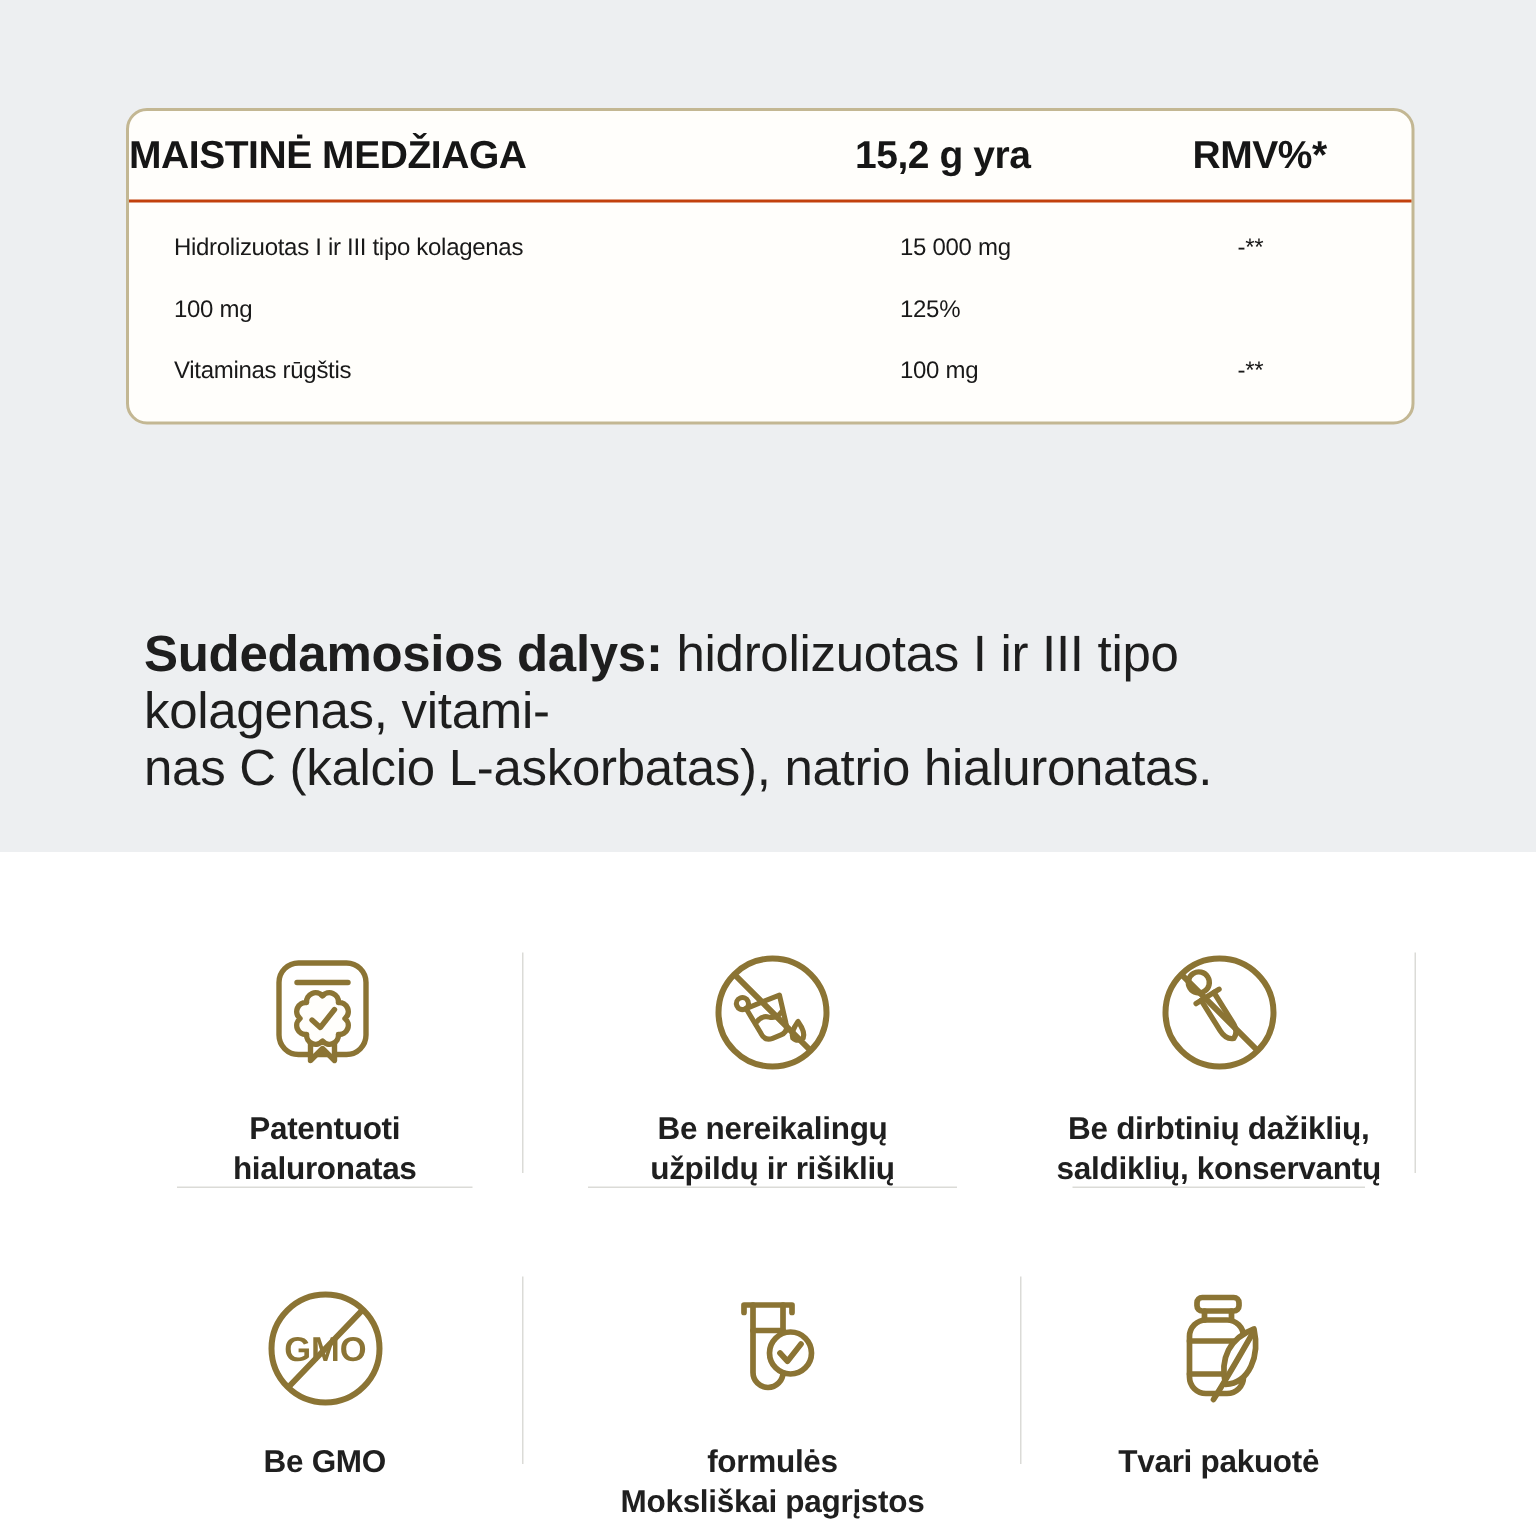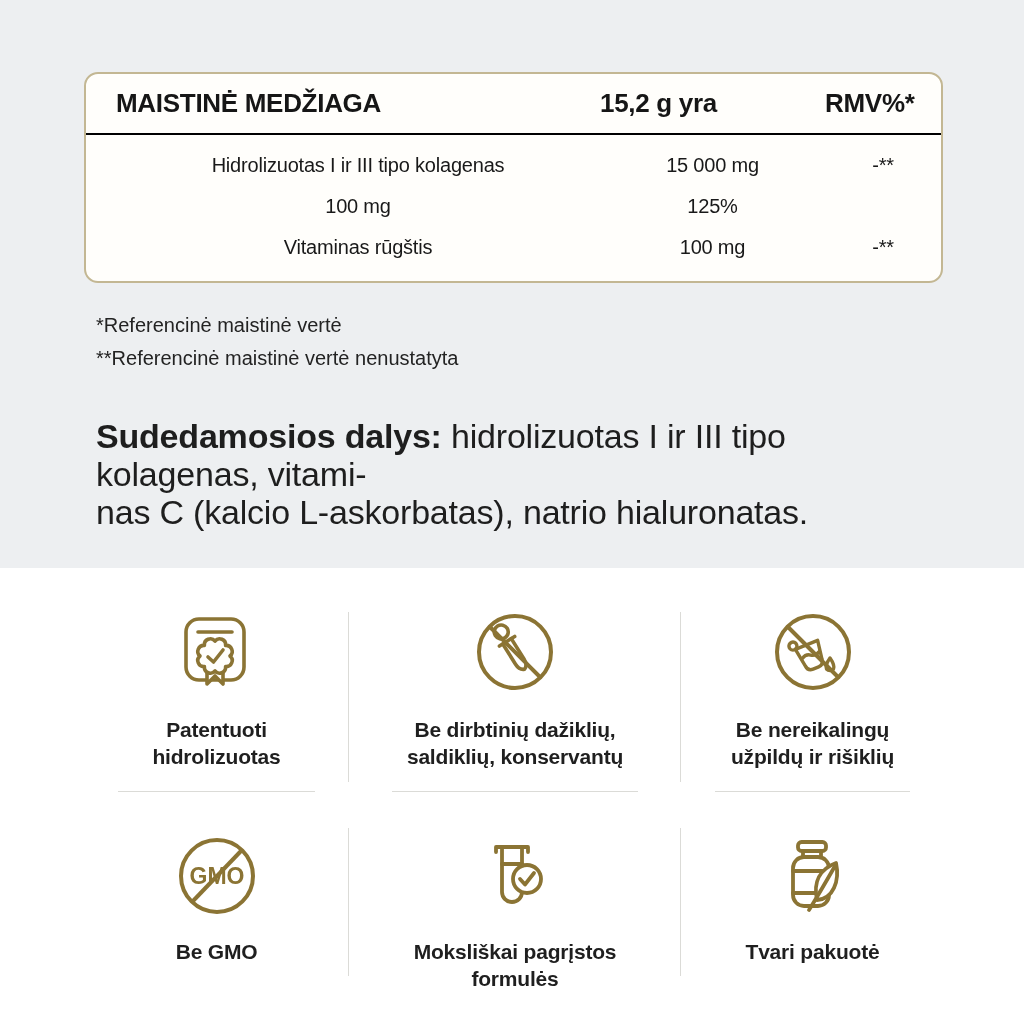--- a/index.html
+++ b/index.html
@@ -6,40 +6,40 @@
   body { width:1024px; height:1024px; font-family:"Liberation Sans", sans-serif; background:#ffffff; }
   .canvas { position:relative; width:1024px; height:1024px; overflow:hidden; background:#ffffff; }
 
   
   .top-section { position:absolute; left:0; top:0; width:1024px; height:568px; background:#edeff1; }
 
   
   .nutri-card { position:absolute; left:84px; top:72px; width:859px; height:211px;
     box-sizing:border-box; background:#fffefb; border:2px solid #c3b793; border-radius:14px; }
   .nutri-header { display:grid; grid-template-columns:484px 225px auto; align-items:center;
-    height:61px; padding-left:30px; border-bottom:2px solid #000000; box-sizing:border-box; }
+    height:61px; border-bottom:2px solid #c2410c; box-sizing:border-box; }
   .nutri-header .h { font-size:26px; font-weight:700; color:#161616; letter-spacing:-0.3px; }
   .nutri-body { padding-top:10px; }
   .nutri-row { display:grid; grid-template-columns:484px 225px auto; align-items:center;
     height:41px; padding-left:30px; }
-  .nutri-row .c { font-size:20px; color:#191919; letter-spacing:-0.2px;text-align:center; }
+  .nutri-row .c { font-size:16px; color:#191919; letter-spacing:-0.2px; }
 
   
   .footnotes { position:absolute; left:96px; top:309px; font-size:20px; line-height:33px; color:#232323; }
 
   
   .ingredients { position:absolute; left:96px; top:417px; width:850px;
     font-size:34px; line-height:38px; color:#1e1e1e; letter-spacing:-0.2px; }
   .ingredients b { font-weight:700; }
 
   
   .features { position:absolute; left:84px; top:568px; width:860px; height:456px;
     background:#ffffff; display:grid; grid-template-columns:265px 332px 1fr;
     grid-template-rows:224px 232px; }
-  .cell { position:relative; display:flex; flex-direction:column; align-items:center; box-sizing:border-box; }
+  .cell { position:relative; display:flex; flex-direction:column; align-items:center; box-sizing:border-box;margin-top:23px; }
   .cell.r1 { padding-top:44px; }
   .cell.r2 { padding-top:44px; }
   .cell.vdiv::after { content:""; position:absolute; right:0; width:1px; background:#dbdbd7; }
   .cell.r1.vdiv::after { top:44px; bottom:10px; }
   .cell.r2.vdiv::after { top:36px; bottom:48px; }
   .cell.hdiv::before { content:""; position:absolute; bottom:0; left:13%; right:13%; height:1px; background:#dbdbd7; }
   .feat-icon { width:80px; height:80px; flex:0 0 auto; }
   .feat-label { margin-top:24px; text-align:center; font-size:21px; font-weight:700;
     line-height:27px; color:#1f1f1f; letter-spacing:-0.2px; }
   .cell.r2 .feat-label { margin-top:22px; }
@@ -68,24 +68,20 @@
           <div class="c">125%</div>
         </div>
         <div class="nutri-row">
           <div class="c">Vitaminas rūgštis</div>
           <div class="c">100 mg</div>
           <div class="c">-**</div>
         </div>
       </div>
     </div>
 
-    <div class="footnotes">
-      <div>*Referencinė maistinė vertė</div>
-      <div>**Referencinė maistinė vertė nenustatyta</div>
-    </div>
 
     <div class="ingredients">
       <div><b>Sudedamosios dalys:</b><span> hidrolizuotas I ir III tipo kolagenas, vitami-</span></div>
       <div>nas C (kalcio L-askorbatas), natrio hialuronatas.</div>
     </div>
   </div>
 
   <div class="features">
 
     <div class="cell r1 vdiv hdiv">
@@ -93,58 +89,58 @@
         <g fill="none" stroke="#8b7434" stroke-width="3.6" stroke-linecap="round" stroke-linejoin="round">
           <rect x="9" y="7" width="58" height="61" rx="13"></rect>
           <line x1="21" y1="20" x2="55" y2="20"></line>
           <path d="M30,52 L30,72 L38,64 L46,72 L46,52 Z" fill="#fffefb"></path>
           <path d="M53,44 A6 6 0 0 1 48.6,54.6 A6 6 0 0 1 38,59 A6 6 0 0 1 27.4,54.6 A6 6 0 0 1 23,44 A6 6 0 0 1 27.4,33.4 A6 6 0 0 1 38,29 A6 6 0 0 1 48.6,33.4 A6 6 0 0 1 53,44 Z" fill="#fffefb"></path>
           <path d="M31,45 L36.5,50 L46,38"></path>
         </g>
       </svg>
       <div class="feat-label">
         <div>Patentuoti</div>
-        <div>hidrolizuotas</div>
-      </div>
-    </div>
-
-    <div class="cell r1 vdiv hdiv">
-      <svg class="feat-icon" viewBox="0 0 80 80">
-        <g fill="none" stroke="#8b7434" stroke-width="4" stroke-linecap="round" stroke-linejoin="round">
-          <circle cx="40" cy="40" r="36"></circle>
-          <g transform="rotate(-32 40 42)" stroke-width="3.6">
-            <circle cx="40" cy="16" r="7"></circle>
-            <line x1="31" y1="27" x2="49" y2="27"></line>
-            <path d="M35,27 V51 Q35,58 40,60 Q45,58 45,51 V27"></path>
-          </g>
-          <line x1="15" y1="15" x2="65" y2="65"></line>
-        </g>
-      </svg>
-      <div class="feat-label">
-        <div>Be dirbtinių dažiklių,</div>
-        <div>saldiklių, konservantų</div>
+        <div>hialuronatas</div>
       </div>
     </div>
 
     <div class="cell r1 hdiv">
       <svg class="feat-icon" viewBox="0 0 80 80">
         <g fill="none" stroke="#8b7434" stroke-width="4" stroke-linecap="round" stroke-linejoin="round">
           <circle cx="40" cy="40" r="36"></circle>
           <g transform="rotate(-22 38 44)" stroke-width="3.4">
             <circle cx="25" cy="28" r="4"></circle>
             <path d="M26,32 L50,32 L47,51 Q46.5,57 41,57 L35,57 Q29.5,57 29,51 Z"></path>
             <path d="M29,43 Q34,40 38,43 Q42,46 47,43"></path>
           </g>
           <path d="M57,46 Q52,53 53.5,57 A4.8,4.8 0 0 0 60.5,57 Q62,53 57,46 Z" stroke-width="3.4"></path>
           <line x1="15" y1="15" x2="65" y2="65"></line>
         </g>
       </svg>
       <div class="feat-label">
         <div>Be nereikalingų</div>
         <div>užpildų ir rišiklių</div>
+      </div>
+    </div>
+
+    <div class="cell r1 vdiv hdiv">
+      <svg class="feat-icon" viewBox="0 0 80 80">
+        <g fill="none" stroke="#8b7434" stroke-width="4" stroke-linecap="round" stroke-linejoin="round">
+          <circle cx="40" cy="40" r="36"></circle>
+          <g transform="rotate(-32 40 42)" stroke-width="3.6">
+            <circle cx="40" cy="16" r="7"></circle>
+            <line x1="31" y1="27" x2="49" y2="27"></line>
+            <path d="M35,27 V51 Q35,58 40,60 Q45,58 45,51 V27"></path>
+          </g>
+          <line x1="15" y1="15" x2="65" y2="65"></line>
+        </g>
+      </svg>
+      <div class="feat-label">
+        <div>Be dirbtinių dažiklių,</div>
+        <div>saldiklių, konservantų</div>
       </div>
     </div>
 
     <div class="cell r2 vdiv">
       <svg class="feat-icon" viewBox="0 0 80 80">
         <g fill="none" stroke="#8b7434" stroke-width="4" stroke-linecap="round">
           <circle cx="40" cy="40" r="36"></circle>
         </g>
         <text x="40" y="48" text-anchor="middle" font-size="23" font-weight="bold" fill="#8b7434" font-family="Liberation Sans, sans-serif">GMO</text>
         <line x1="64" y1="15" x2="16" y2="65" stroke="#8b7434" stroke-width="4" stroke-linecap="round"></line>
@@ -158,22 +154,22 @@
       <svg class="feat-icon" viewBox="0 0 80 80">
         <g fill="none" stroke="#8b7434" stroke-width="3.8" stroke-linecap="round" stroke-linejoin="round">
           <path d="M21,16 V11 H53 V16"></path>
           <path d="M27,11 V56 A10 10 0 0 0 47,56 V11"></path>
           <line x1="27" y1="28" x2="47" y2="28"></line>
           <circle cx="52" cy="43" r="14" fill="#ffffff"></circle>
           <path d="M45,43 L50,48.5 L59,37"></path>
         </g>
       </svg>
       <div class="feat-label">
+        <div>formulės</div>
         <div>Moksliškai pagrįstos</div>
-        <div>formulės</div>
       </div>
     </div>
 
     <div class="cell r2">
       <svg class="feat-icon" viewBox="0 0 80 80">
         <g fill="none" stroke="#8b7434" stroke-width="3.8" stroke-linecap="round" stroke-linejoin="round">
           <rect x="25" y="6" width="28" height="9" rx="3.5"></rect>
           <line x1="30" y1="15" x2="30" y2="21"></line>
           <line x1="48" y1="15" x2="48" y2="21"></line>
           <rect x="20" y="21" width="36" height="49" rx="11"></rect>

